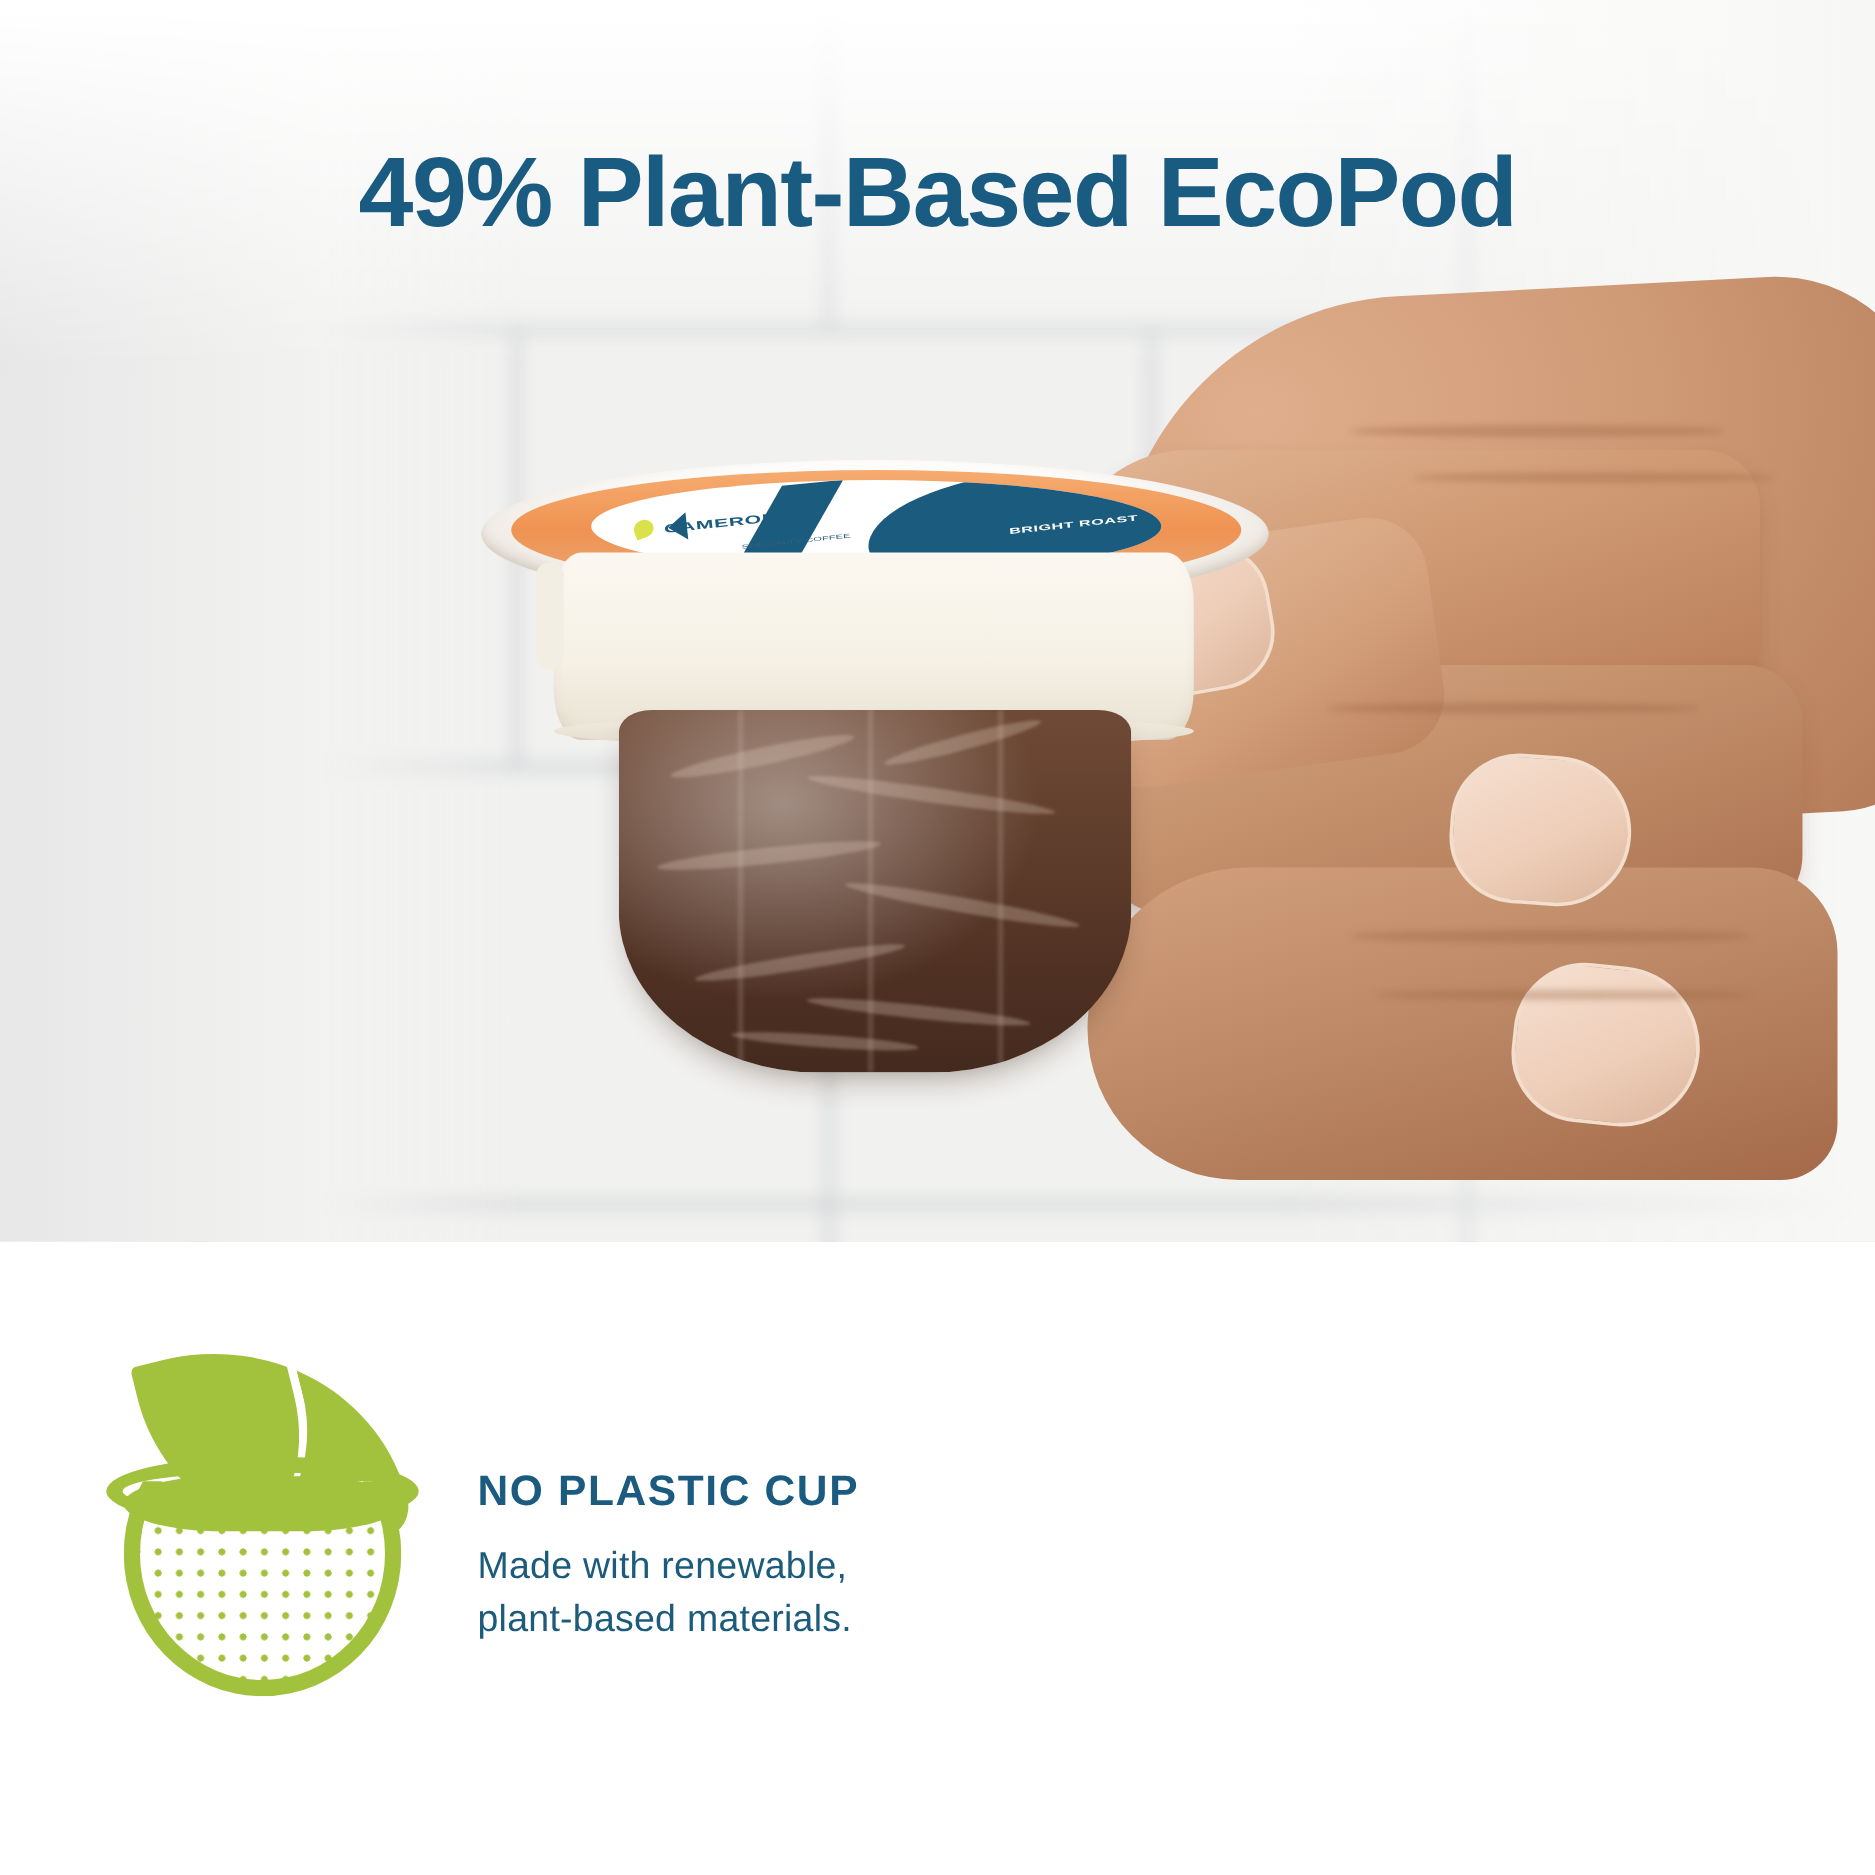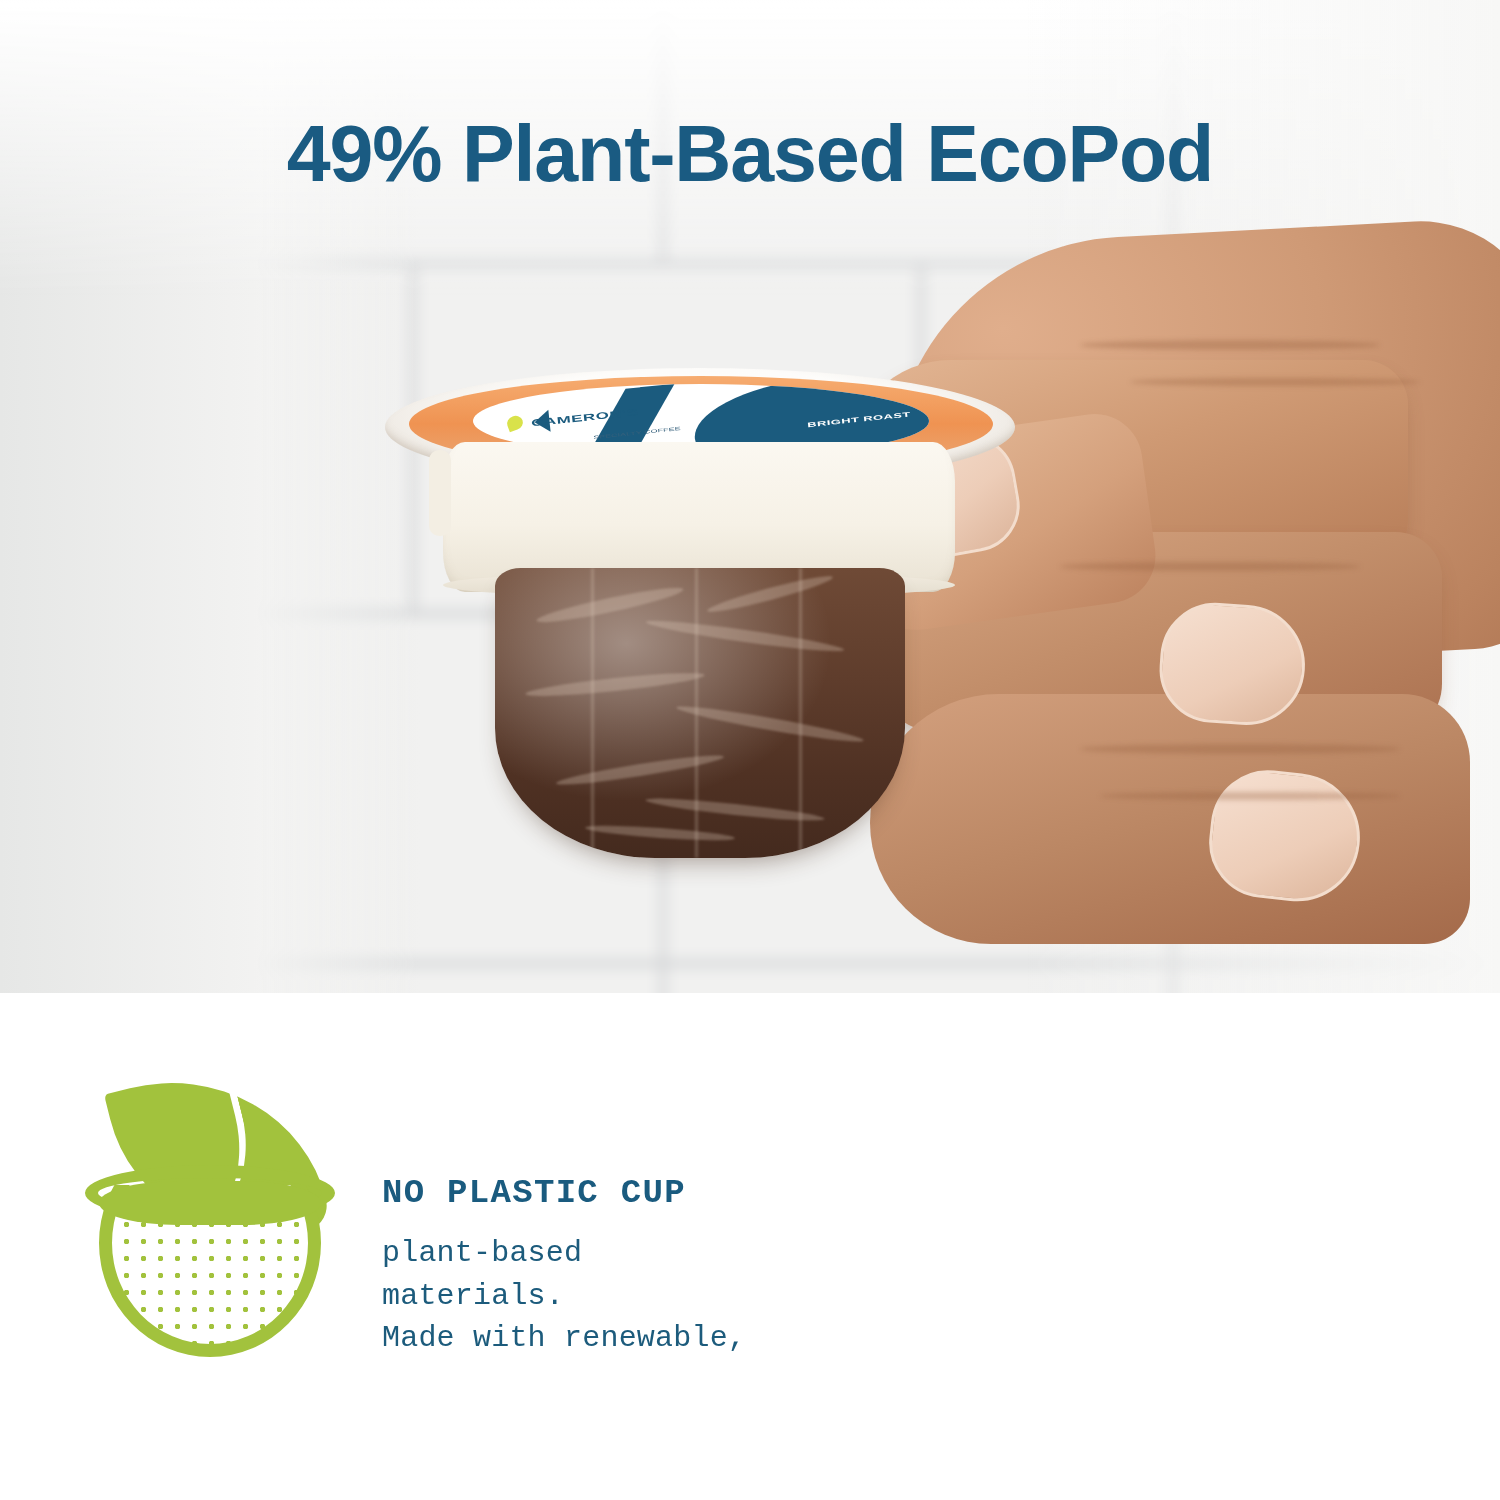--- a/index.html
+++ b/index.html
@@ -114,21 +114,21 @@
   
   .features { position:absolute; left:0; top:993px; width:1500px; height:507px; background:#fff; }
   .feat { position:absolute; top:0; height:507px; }
   .feat-a { left:0;   width:760px; }
   .feat-b { left:760; width:740px; }
   .feat-b { left:760px; width:740px; }
 
   .ficon { position:absolute; top:84px; width:250px; height:300px; }
   .fa-icon { left:85px; }
 
-  .ftext { position:absolute;font-family:Liberation Mono, monospace; }
+  .ftext { position:absolute; }
   .fa-text { left:382px; top:183px; width:400px; }
 
   .fhead { font-size:34px; font-weight:bold; color:#1a5b7f; letter-spacing:1.3px;
            line-height:1; margin-bottom:22px; white-space:nowrap; }
   .fbody { font-size:30px; color:#1c5b7c; line-height:1.42; letter-spacing:.2px; }
 
   
   .col { position:absolute; left:0; top:0; width:250px; height:250px; }
   .col-rim { position:absolute; left:0; top:88px; width:250px; height:56px;
              border:13px solid #a2c23d; border-radius:50%;
@@ -235,22 +235,22 @@
           <div class="col-rim"></div>
           <div class="col-bowl">
             <div class="bowl-shape"></div>
           </div>
           <div class="bowl-band"></div>
         </div>
       </div>
       <div class="ftext fa-text">
         <div class="fhead">NO PLASTIC CUP</div>
         <div class="fbody">
+          <div>Made with renewable,</div>
           <div>plant-based materials.</div>
-          <div>Made with renewable,</div>
         </div>
       </div>
     </div>
 
     <div class="feat feat-b">
       
       
     </div>
 
   </div>

